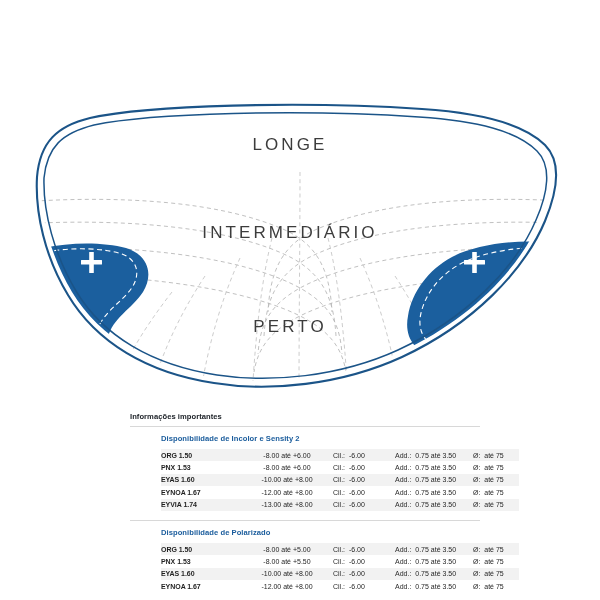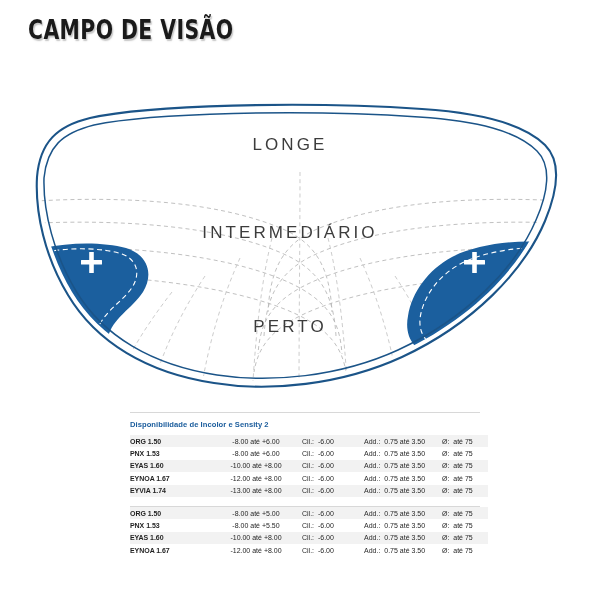--- a/index.html
+++ b/index.html
@@ -74,21 +74,21 @@
     color: #20252b;
     letter-spacing: 0.05px;
     padding-bottom: 5px;
   }
   .rule {
     height: 1px;
     background: #d8d8d8;
     width: 100%;
   }
 
-  .section { margin-top: 0; }
+  .section { margin-top: 0; margin-left: 31px; }
   .section-title {
     font-size: 7.6px;
     font-weight: 700;
     color: #1a5c9c;
     letter-spacing: 0.05px;
     padding: 7px 0 6px 0;
   }
 
   table.avail {
     width: 100%;
@@ -112,23 +112,20 @@
 
   .lbl { color: #2a2a2a; }
 
   .tbl-spacer { height: 9px; }
 </style>
 </head>
 <body>
 
 <div id="page">
 
-  <div id="title-bar">
-    <div id="page-title">CAMPO DE VISÃO</div>
-  </div>
 
   <div id="lens-wrap">
     <svg id="lens-svg" viewBox="0 0 600 345" xmlns="http://www.w3.org/2000/svg">
       <defs>
         <clipPath id="lensClip">
           <path d="M 41,125
                    C 44,92 60,78 92,70
                    C 150,58 300,54 420,62
                    C 480,66 520,76 540,96
                    C 556,112 552,140 540,168
@@ -220,20 +217,21 @@
       </g>
 
       <text class="lens-zone-label" x="290" y="98">LONGE</text>
       <text class="lens-zone-label" x="290" y="186">INTERMEDIÁRIO</text>
       <text class="lens-zone-label" x="290" y="280">PERTO</text>
     </svg>
   </div>
 
   <div id="table-block">
 
+    <div id="info-heading">Informações importantes</div>
     <div class="rule"></div>
 
     <div class="section">
       <div class="section-title">Disponibilidade de Incolor e Sensity 2</div>
       <table class="avail">
         <tbody>
           <tr class="striped">
             <td class="c-name">ORG 1.50</td>
             <td class="c-esf">-8.00 até +6.00</td>
             <td class="c-cil"><span class="lbl">Cil.:</span>&nbsp;&nbsp;<span>-6.00</span></td>
@@ -269,20 +267,21 @@
             <td class="c-diam"><span class="lbl">Ø:</span>&nbsp;&nbsp;<span>até 75</span></td>
           </tr>
         </tbody>
       </table>
     </div>
 
     <div class="tbl-spacer"></div>
     <div class="rule"></div>
 
     <div class="section">
+      <div class="section-title">Disponibilidade de Polarizado</div>
       <table class="avail">
         <tbody>
           <tr class="striped">
             <td class="c-name">ORG 1.50</td>
             <td class="c-esf">-8.00 até +5.00</td>
             <td class="c-cil"><span class="lbl">Cil.:</span>&nbsp;&nbsp;<span>-6.00</span></td>
             <td class="c-add"><span class="lbl">Add.:</span>&nbsp;&nbsp;<span>0.75 até 3.50</span></td>
             <td class="c-diam"><span class="lbl">Ø:</span>&nbsp;&nbsp;<span>até 75</span></td>
           </tr>
           <tr>

